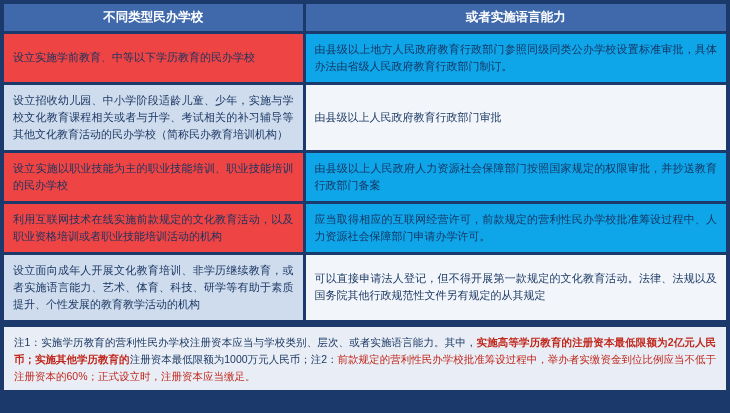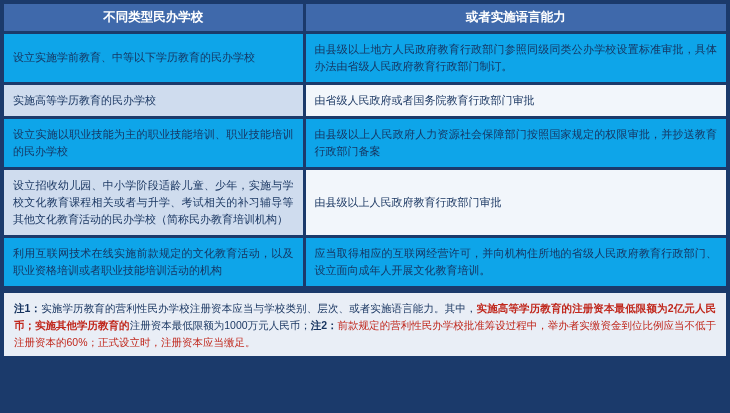--- a/index.html
+++ b/index.html
@@ -41,21 +41,21 @@
 
   .row td{
     border-top:3px solid #1b3a6b;
     border-right:3px solid #1b3a6b;
     padding:7px 9px;
     font-size:11px;
     line-height:1.55;
   }
   .row td:last-child{border-right:none;}
   .cell-left{
-    background:#0ea5e9;
+    background:#ef4444;
     color:#16335f;
     text-align:justify;
   }
   .cell-right{
     background:#0ea5e9;
     color:#16335f;
     text-align:justify;
   }
   .row.alt .cell-left{background:#cfdcee;}
   .row.alt .cell-right{background:#f2f6fb;}
@@ -67,21 +67,21 @@
     background:#e9eef6;
     color:#16335f;
     font-size:10.5px;
     line-height:1.6;
     padding:7px 10px 6px 10px;
     text-align:justify;
     border-top:3px solid #1b3a6b;
   }
   .hl-red{color:#c0271c;font-weight:bold;}
   .hl-red2{color:#c0271c;}
-  .note-label{font-weight:bold;}
+  .note-label{font-weight:normal;}
 </style>
 </head>
 <body>
 
 <div class="wrap">
 
   <table class="tbl">
     <colgroup>
       <col class="col-left">
       <col class="col-right">
@@ -90,40 +90,40 @@
       <tr class="hdr">
         <td>不同类型民办学校</td>
         <td>或者实施语言能力</td>
       </tr>
 
       <tr class="row">
         <td class="cell-left">设立实施学前教育、中等以下学历教育的民办学校</td>
         <td class="cell-right">由县级以上地方人民政府教育行政部门参照同级同类公办学校设置标准审批，具体办法由省级人民政府教育行政部门制订。</td>
       </tr>
 
+
       <tr class="row alt">
-        <td class="cell-left">实施高等学历教育的民办学校</td>
-        <td class="cell-right">由省级人民政府或者国务院教育行政部门审批</td>
+        <td class="cell-left">设立招收幼儿园、中小学阶段适龄儿童、少年，实施与学校文化教育课程相关或者与升学、考试相关的补习辅导等其他文化教育活动的民办学校（简称民办教育培训机构）</td>
+        <td class="cell-right">由县级以上人民政府教育行政部门审批</td>
       </tr>
 
       <tr class="row">
         <td class="cell-left">设立实施以职业技能为主的职业技能培训、职业技能培训的民办学校</td>
         <td class="cell-right">由县级以上人民政府人力资源社会保障部门按照国家规定的权限审批，并抄送教育行政部门备案</td>
       </tr>
 
-      <tr class="row alt">
-        <td class="cell-left">设立招收幼儿园、中小学阶段适龄儿童、少年，实施与学校文化教育课程相关或者与升学、考试相关的补习辅导等其他文化教育活动的民办学校（简称民办教育培训机构）</td>
-        <td class="cell-right">由县级以上人民政府教育行政部门审批</td>
+      <tr class="row">
+        <td class="cell-left">利用互联网技术在线实施前款规定的文化教育活动，以及职业资格培训或者职业技能培训活动的机构</td>
+        <td class="cell-right">应当取得相应的互联网经营许可，前款规定的营利性民办学校批准筹设过程中、人力资源社会保障部门申请办学许可。</td>
       </tr>
 
-      <tr class="row">
-        <td class="cell-left">利用互联网技术在线实施前款规定的文化教育活动，以及职业资格培训或者职业技能培训活动的机构</td>
-        <td class="cell-right">应当取得相应的互联网经营许可，并向机构住所地的省级人民政府教育行政部门、设立面向成年人开展文化教育培训。</td>
+      <tr class="row alt">
+        <td class="cell-left">设立面向成年人开展文化教育培训、非学历继续教育，或者实施语言能力、艺术、体育、科技、研学等有助于素质提升、个性发展的教育教学活动的机构</td>
+        <td class="cell-right">可以直接申请法人登记，但不得开展第一款规定的文化教育活动。法律、法规以及国务院其他行政规范性文件另有规定的从其规定</td>
       </tr>
-
     </tbody>
   </table>
 
   <div class="note">
     <span class="note-label">注1：</span><span>实施学历教育的营利性民办学校注册资本应当与学校类别、层次、或者实施语言能力。其中，</span><span class="hl-red">实施高等学历教育的注册资本最低限额为2亿元人民币；实施其他学历教育的</span><span>注册资本最低限额为1000万元人民币；</span><span class="note-label">注2：</span><span class="hl-red2">前款规定的营利性民办学校批准筹设过程中，举办者实缴资金到位比例应当不低于注册资本的60%；正式设立时，注册资本应当缴足。</span>
   </div>
 
 </div>
 
 </body></html>

